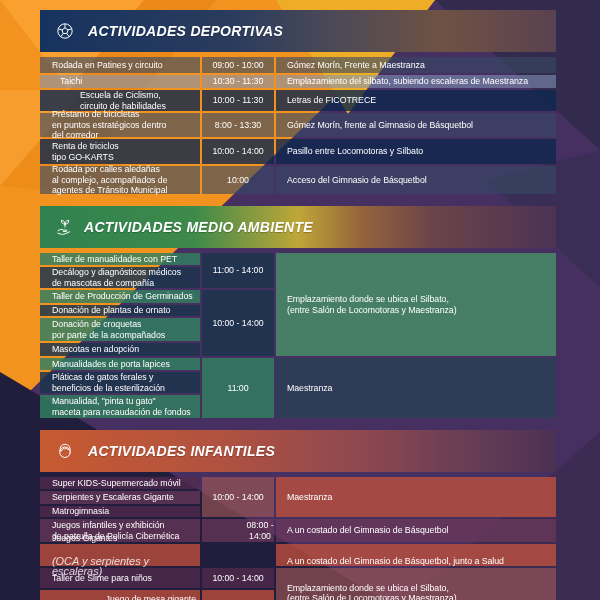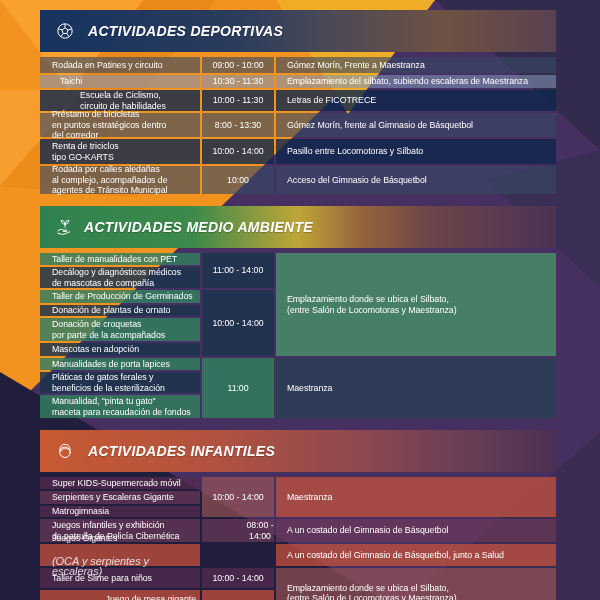--- a/index.html
+++ b/index.html
@@ -268,21 +268,21 @@
           </div>
           <div class="cell k-time tone-s3-brick" style="grid-area: 7 / 2 / span 1;">
             <span class="txt">11:00 - 14:00</span>
           </div>
           <div class="cell k-location tone-s3-brick" style="grid-area: 1 / 3 / span 3;">
             <span class="txt">Maestranza</span>
           </div>
           <div class="cell k-location tone-s3-mid" style="grid-area: 4 / 3 / span 1;">
             <span class="txt">A un costado del Gimnasio de Básquetbol</span>
           </div>
-          <div class="cell k-location tone-s3-brick" style="grid-area: 5 / 3 / span 1;">
+          <div class="cell k-location tone-s3-brick" style="grid-area: 5 / 3 / span 1; justify-content: flex-end;">
             <span class="txt">A un costado del Gimnasio de Básquetbol, junto a Salud</span>
           </div>
           <div class="cell k-location tone-s3-rose" style="grid-area: 6 / 3 / span 2;">
             <span class="txt">Emplazamiento donde se ubica el Silbato,
 (entre Salón de Locomotoras y Maestranza)</span>
           </div>
         </div>
     </section>
 
   </div>

